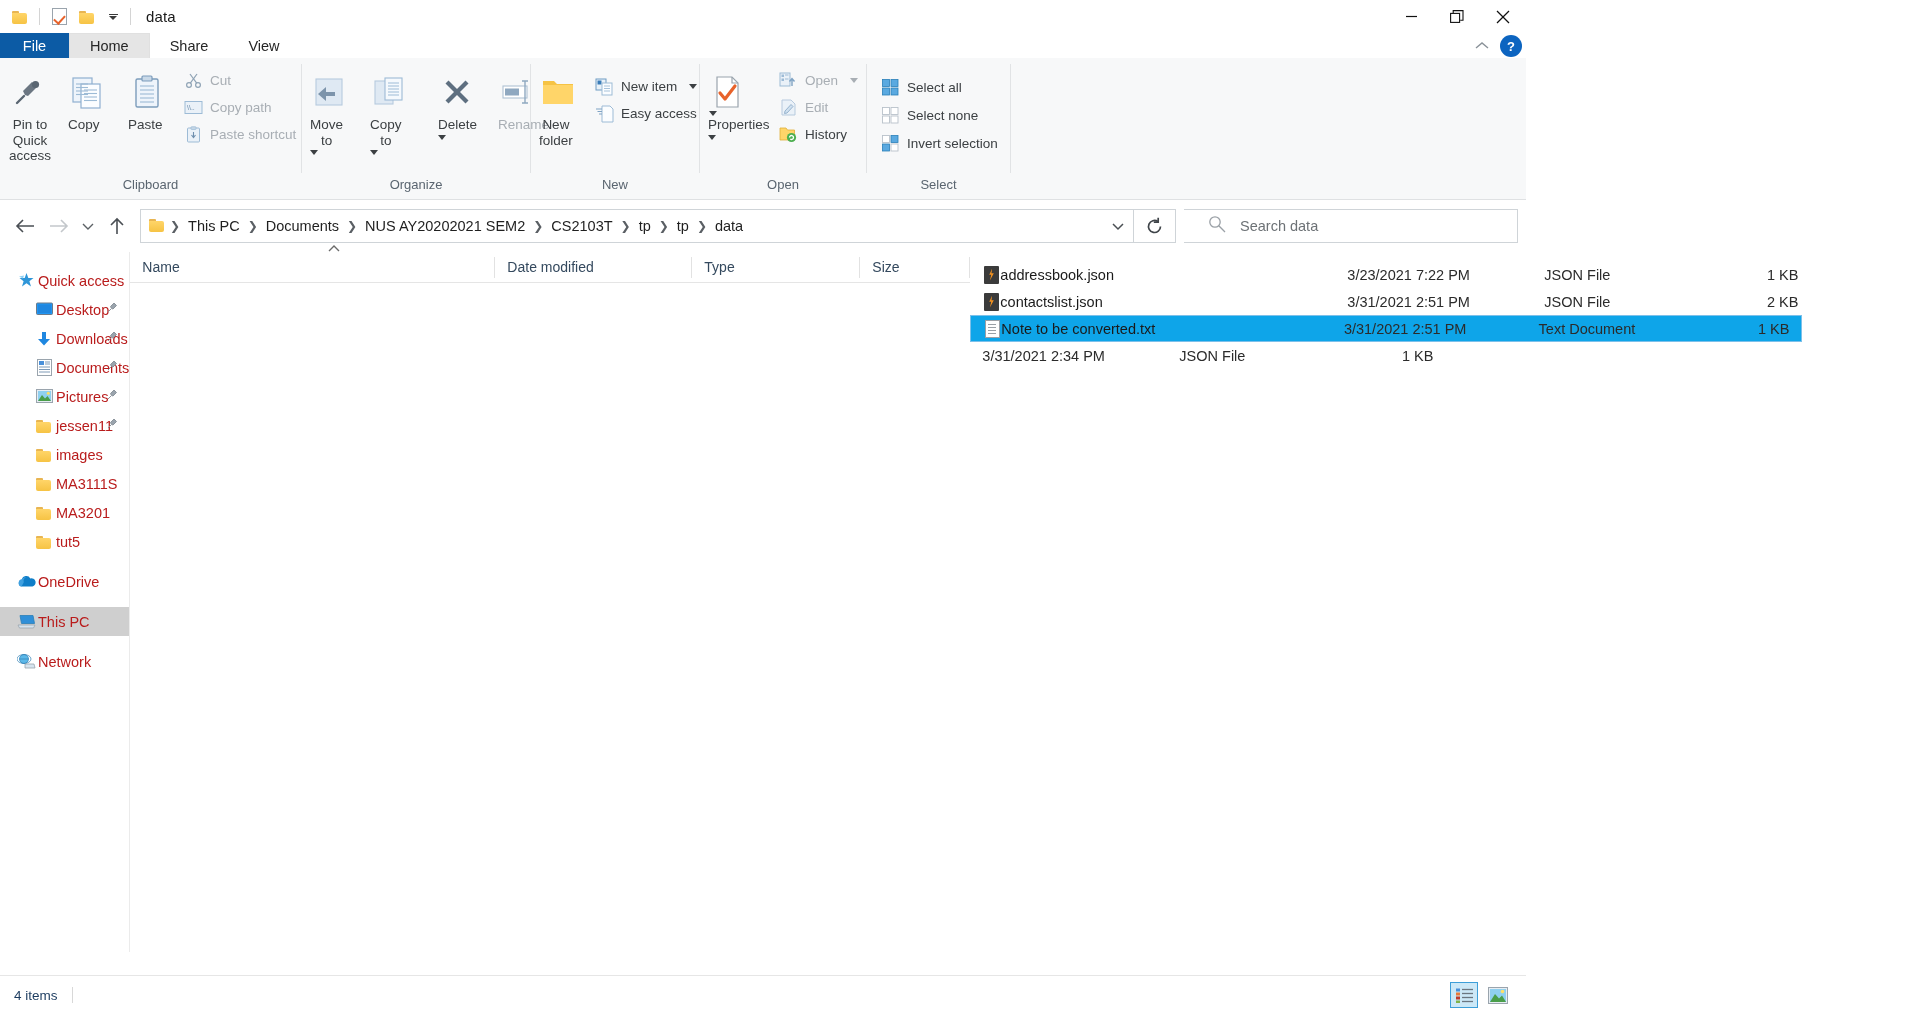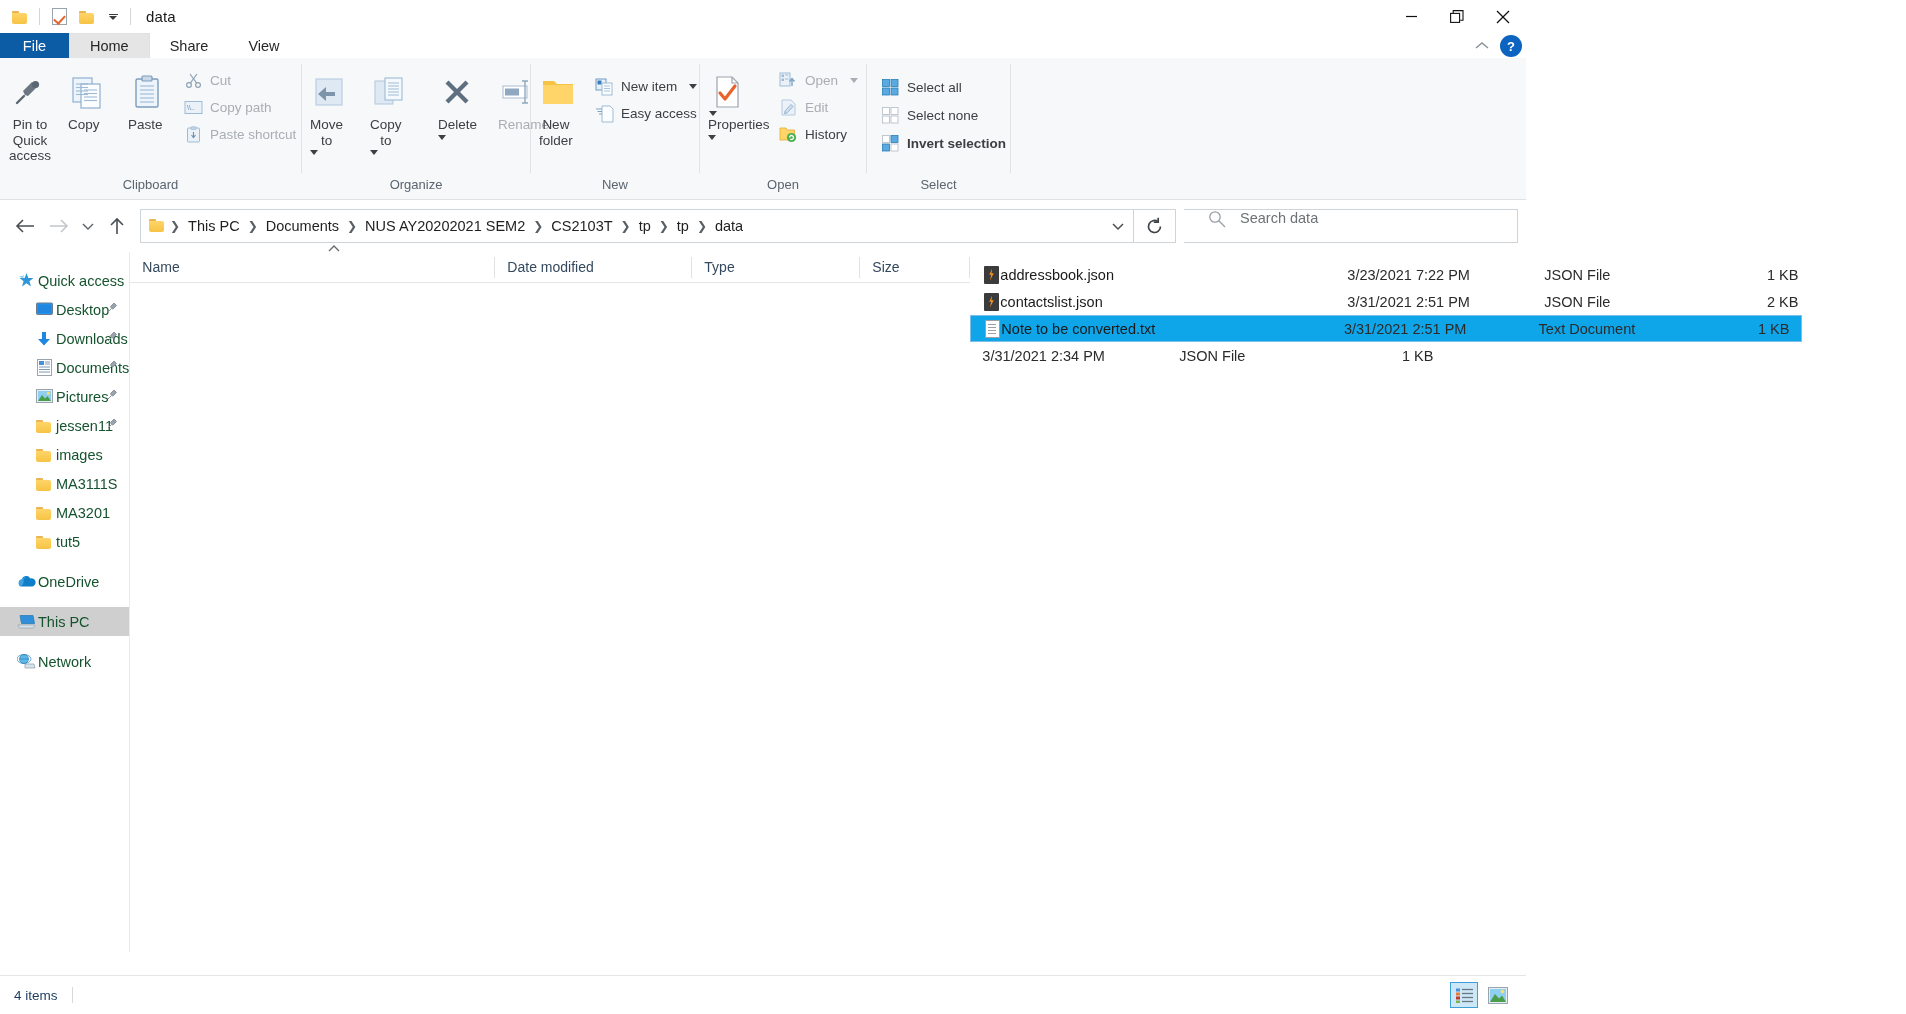--- a/index.html
+++ b/index.html
@@ -99,31 +99,31 @@
   .crumbbox {
     flex:1; height:34px; border:1px solid #cfd4d8; background:#fff;
     display:flex; align-items:center; padding:0 2px 0 8px; margin-left:6px;
   }
   .crumbs { flex:1; display:flex; align-items:center; font-size:14.5px; color:#1f1f1f; gap:0; overflow:hidden;}
   .crumb { padding:2px 5px; white-space:nowrap; }
   .crumb-sep { color:#5a5f64; font-size:12px; padding:0 3px; }
   .crumb-dd { width:26px;height:30px;display:flex;align-items:center;justify-content:center;color:#4a4f54;}
   .refreshbtn { width:42px;height:34px;border:1px solid #cfd4d8;border-left:none;display:flex;align-items:center;justify-content:center;color:#3f4449;}
   .searchbox {
-    width:334px; height:34px; border:1px solid #cfd4d8; border-left:none; display:flex; align-items:flex-start;
+    width:334px; height:34px; border:1px solid #cfd4d8; border-left:none; display:flex; align-items:center;
     padding-left:24px; gap:14px; margin-left:8px;
   }
   .searchbox .sicon { color:#9aa0a6; }
   .searchbox .stext { font-size:14.5px; color:#6d7276; }
 
   
   .main { display:flex; height:700px; }
   .navpane {
     width:193px; background:#fff; border-right:1px solid #ebebeb; padding-top:14px;
-    font-size:14.5px; color:#14532d;
+    font-size:14.5px; color:#b91c1c;
   }
   .navitem { display:flex; align-items:center; height:29px; padding-left:0px; position:relative; }
   .navitem .nico { width:24px; display:flex;align-items:center;justify-content:center; flex:0 0 24px; }
   .navitem .nlbl { white-space:nowrap; }
   .navitem.lvl0 { padding-left:14px; }
   .navitem.lvl1 { padding-left:32px; }
   .navitem.sel { background:#cfcfcf; }
   .pin { position:absolute; right:10px; top:6px; }
   .navgap { height:11px; }
 
@@ -500,21 +500,21 @@
             <div class="ico16">
               <svg width="17" height="17" viewBox="0 0 17 17">
                 <rect x="0.5" y="0.5" width="7" height="7" fill="#fff" stroke="#b9c2ca" stroke-width="0.9"></rect>
                 <rect x="9" y="0.5" width="7" height="7" fill="#fff" stroke="#b9c2ca" stroke-width="0.9"></rect>
                 <rect x="0.5" y="9" width="7" height="7" fill="#fff" stroke="#b9c2ca" stroke-width="0.9"></rect>
                 <rect x="9" y="9" width="7" height="7" fill="#fff" stroke="#b9c2ca" stroke-width="0.9"></rect>
               </svg>
             </div>
             <span>Select none</span>
           </div>
-          <div class="smallbtn" style="height:26px;font-weight:bold;">
+          <div class="smallbtn" style="height:26px;">
             <div class="ico16">
               <svg width="17" height="17" viewBox="0 0 17 17">
                 <rect x="0.5" y="0.5" width="7" height="7" fill="#fff" stroke="#b9c2ca" stroke-width="0.9"></rect>
                 <rect x="9" y="0.5" width="7" height="7" fill="#5aa9e0" stroke="#2a7fb8" stroke-width="0.8"></rect>
                 <rect x="0.5" y="9" width="7" height="7" fill="#5aa9e0" stroke="#2a7fb8" stroke-width="0.8"></rect>
                 <rect x="9" y="9" width="7" height="7" fill="#fff" stroke="#b9c2ca" stroke-width="0.9"></rect>
               </svg>
             </div>
             <span>Invert selection</span>
           </div>

